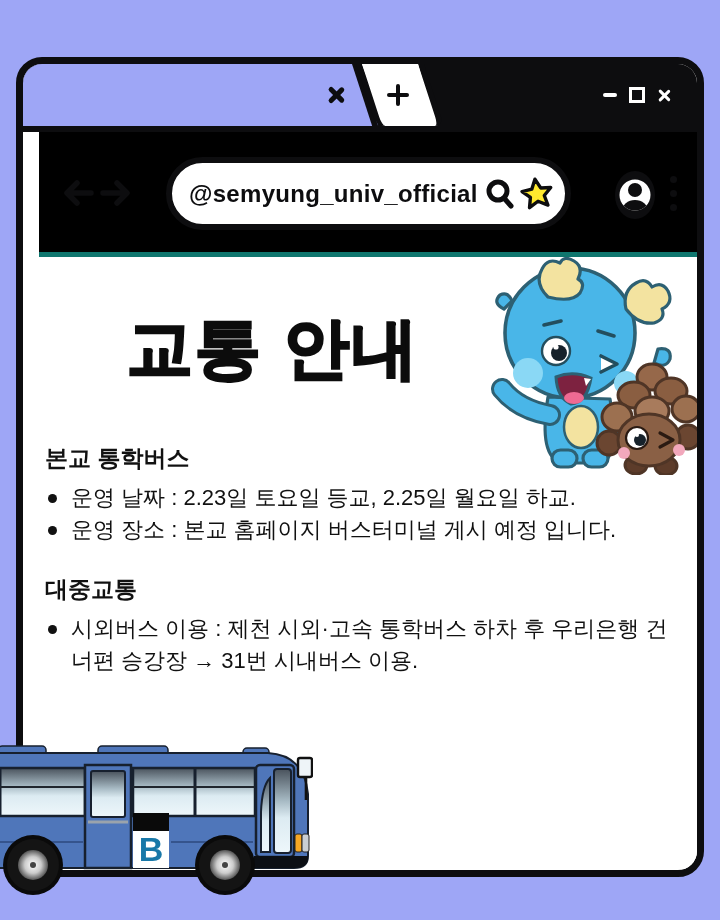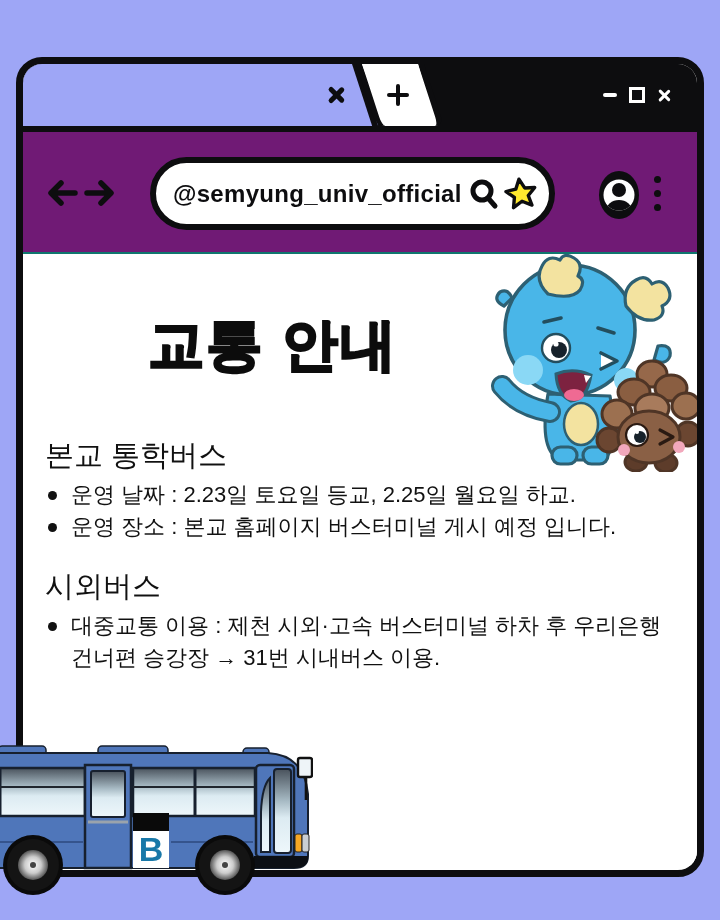--- a/index.html
+++ b/index.html
@@ -33,41 +33,41 @@
   .plus{position:absolute;left:364px;top:20px;width:22px;height:22px;}
   .plus::before{content:"";position:absolute;left:0;top:8.7px;width:22px;height:4.6px;background:#0d0d0f;border-radius:2.5px;}
   .plus::after{content:"";position:absolute;left:8.7px;top:0;width:4.6px;height:22px;background:#0d0d0f;border-radius:2.5px;}
   .win-controls{position:absolute;right:25px;top:0;height:62px;display:flex;align-items:center;gap:12px;}
   .ctrl-min{width:14px;height:3.2px;background:#fff;border-radius:2px;}
   .ctrl-max{width:10px;height:10px;border:3px solid #fff;}
   .ctrl-x{position:relative;width:15px;height:15px;}
   .ctrl-x::before,.ctrl-x::after{content:"";position:absolute;left:6.2px;top:0;width:2.6px;height:15px;background:#fff;border-radius:2px;}
   .ctrl-x::before{transform:rotate(45deg);} .ctrl-x::after{transform:rotate(-45deg);}
   
-  .navbar{position:relative;height:120px;background:#701a75;border-bottom:2px solid #0f766e;}
+  .navbar{position:relative;height:120px;background:#000000;border-bottom:5px solid #0f766e;margin-left:16px;}
   .nav-arrow{position:absolute;top:46px;width:32px;height:30px;}
   .url-pill{
     position:absolute;left:127px;top:25px;width:405px;height:73px;box-sizing:border-box;
     background:#fff;border:6px solid #0d0d0f;border-radius:40px;
     display:flex;align-items:center;padding:0 10px 0 17px;gap:4px;
   }
   .url-text{flex:1;font-size:24px;font-weight:bold;letter-spacing:.3px;color:#0d0d0f;white-space:nowrap;}
   .avatar{position:absolute;left:575px;top:38px;}
   .dots{position:absolute;left:631px;top:44px;display:flex;flex-direction:column;gap:7px;}
   .dots i{width:7px;height:7px;border-radius:50%;background:#0d0d0f;}
   
   .content{position:relative;height:612px;background:#fff;}
   .page-title{
     position:absolute;left:30px;top:56px;width:440px;text-align:center;
-    font-size:56px;line-height:70px;font-weight:900;color:#0c0c0c;
+    font-size:66px;line-height:70px;font-weight:900;color:#0c0c0c;
     -webkit-text-stroke:2.5px #0c0c0c;letter-spacing:2px;white-space:nowrap;
   }
   .mascot{position:absolute;left:467px;top:0px;}
   .sections{position:absolute;left:22px;top:186px;width:634px;color:#111;}
-  .sections h3{margin:0 0 9px 0;font-size:29px;line-height:30px;font-weight:400;}
+  .sections h3{margin:0 0 9px 0;font-size:23px;line-height:30px;font-weight:700;}
   .sections ul{margin:0;padding:0;list-style:none;}
   .sections li{position:relative;padding-left:26px;font-size:22px;line-height:32px;}
   .sections li::before{content:"";position:absolute;left:3px;top:12px;width:9px;height:9px;border-radius:50%;background:#111;}
   .section-2{margin-top:28px;}
   
   .bus{position:absolute;left:-62px;top:742px;z-index:5;}
 </style>
 </head>
 <body>
 
@@ -186,23 +186,23 @@
 
     <div class="sections">
       <div class="section-1">
         <h3>본교 통학버스</h3>
         <ul>
           <li>운영 날짜 : 2.23일 토요일 등교, 2.25일 월요일 하교.</li>
           <li>운영 장소 : 본교 홈페이지 버스터미널 게시 예정 입니다.</li>
         </ul>
       </div>
       <div class="section-2">
-        <h3>시외버스</h3>
+        <h3>대중교통</h3>
         <ul>
-          <li>대중교통 이용 : 제천 시외·고속 버스터미널 하차 후 우리은행 건너편 승강장 → 31번 시내버스 이용.</li>
+          <li>시외버스 이용 : 제천 시외·고속 통학버스 하차 후 우리은행 건너편 승강장 → 31번 시내버스 이용.</li>
         </ul>
       </div>
     </div>
   </div>
 </div>
 
 <svg class="bus" width="375" height="160" viewBox="0 0 375 160">
   <defs>
     <linearGradient id="winGrad" x1="0" y1="0" x2="0" y2="1">
       <stop offset="0%" stop-color="#49525c"></stop>

